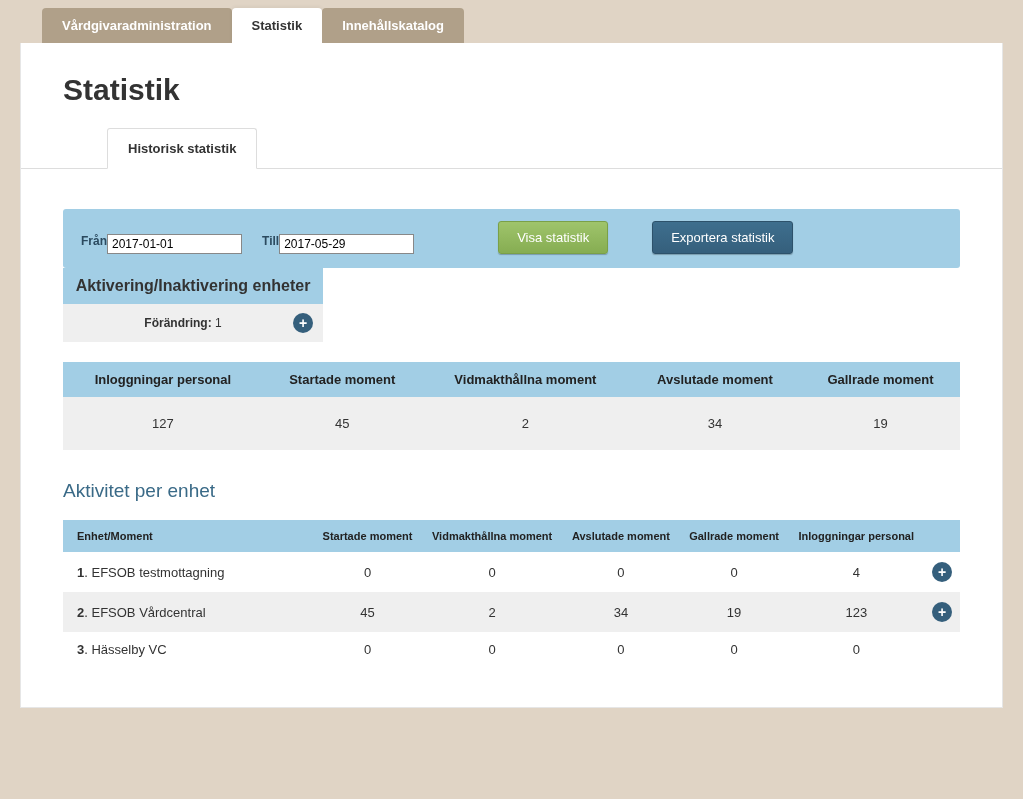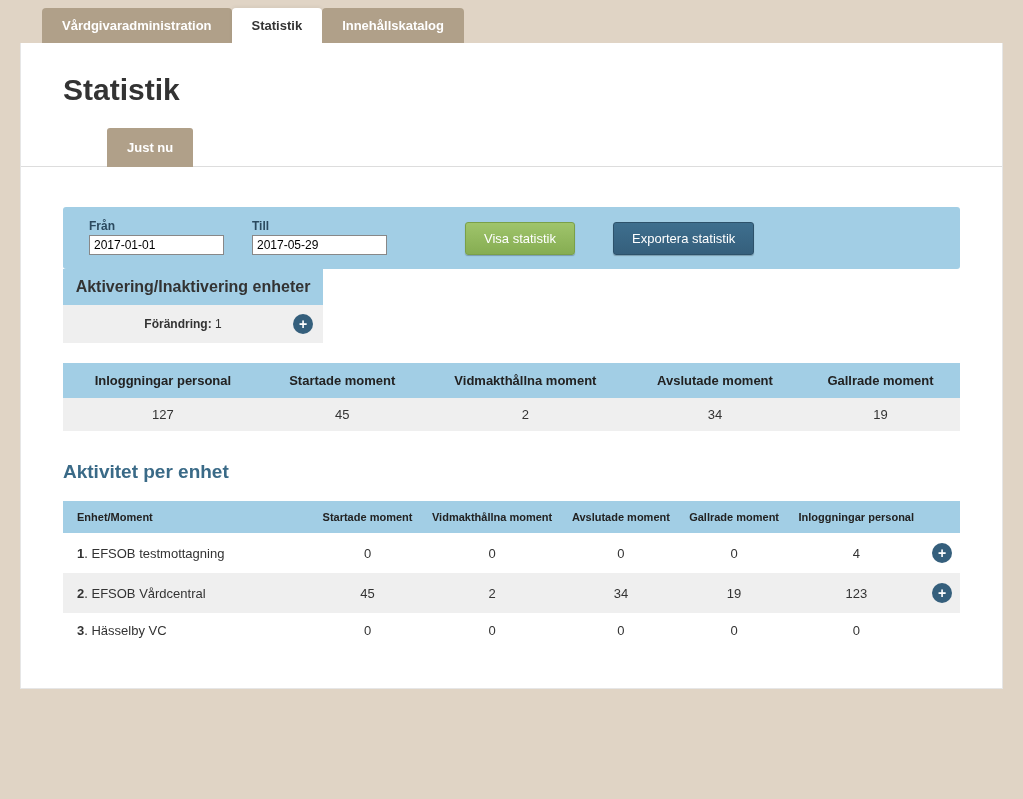--- a/index.html
+++ b/index.html
@@ -85,22 +85,20 @@
   .filter-bar {
     background: #a2cee5;
     border-radius: 3px;
     padding: 12px 18px 14px 18px;
     display: flex;
     align-items: flex-end;
     gap: 20px;
   }
   .field {
     display: flex;
-    flex-direction: column;
-    margin-left: 8px;
   }
   .field label {
     font-size: 12px;
     font-weight: bold;
     color: #2b4a5f;
     margin-bottom: 2px;
   }
   .field input {
     width: 135px;
     height: 20px;
@@ -110,21 +108,21 @@
     background: #fff;
   }
   .btn {
     border: none;
     border-radius: 3px;
     padding: 8px 18px;
     font-size: 13px;
     cursor: pointer;
     color: #fff;
     box-shadow: 0 1px 1px rgba(0,0,0,0.25);
-    margin-left: 18px;
+    margin-left: 24px;
   }
   .btn-green {
     background: linear-gradient(#9fc46b, #86ad52);
     border: 1px solid #7aa048;
   }
   .btn-blue {
     background: linear-gradient(#3e6f8e, #355f7c);
     border: 1px solid #2d526b;
   }
 
@@ -195,28 +193,28 @@
     font-size: 13px;
     font-weight: bold;
     color: #222;
     padding: 10px 6px;
     text-align: center;
   }
   .sum-table td {
     background: #efefef;
     font-size: 13px;
     text-align: center;
-    padding: 9px 6px;
+    padding: 19px 6px;
   }
 
   
   .activity-title {
     color: #3a6a87;
     font-size: 19px;
-    font-weight: bold;
+    font-weight: normal;
     margin: 4px 0 18px 0;
   }
   .unit-table {
     width: 100%;
     border-collapse: collapse;
   }
   .unit-table th {
     background: #a2cee5;
     font-size: 11px;
     font-weight: bold;
@@ -252,21 +250,21 @@
     <div class="top-tab">Vårdgivaradministration</div>
     <div class="top-tab active">Statistik</div>
     <div class="top-tab">Innehållskatalog</div>
   </div>
 
   <div class="panel">
 
     <div class="page-title">Statistik</div>
 
     <div class="sub-tabs">
-      <div class="sub-tab">Just nu</div>
+      <div class="sub-tab active">Historisk statistik</div>
     </div>
     <div class="sub-divider"></div>
 
     <div class="filter-bar">
       <div class="field">
         <label>Från</label>
         <input type="text" value="2017-01-01" style="">
       </div>
       <div class="field">
         <label>Till</label>

